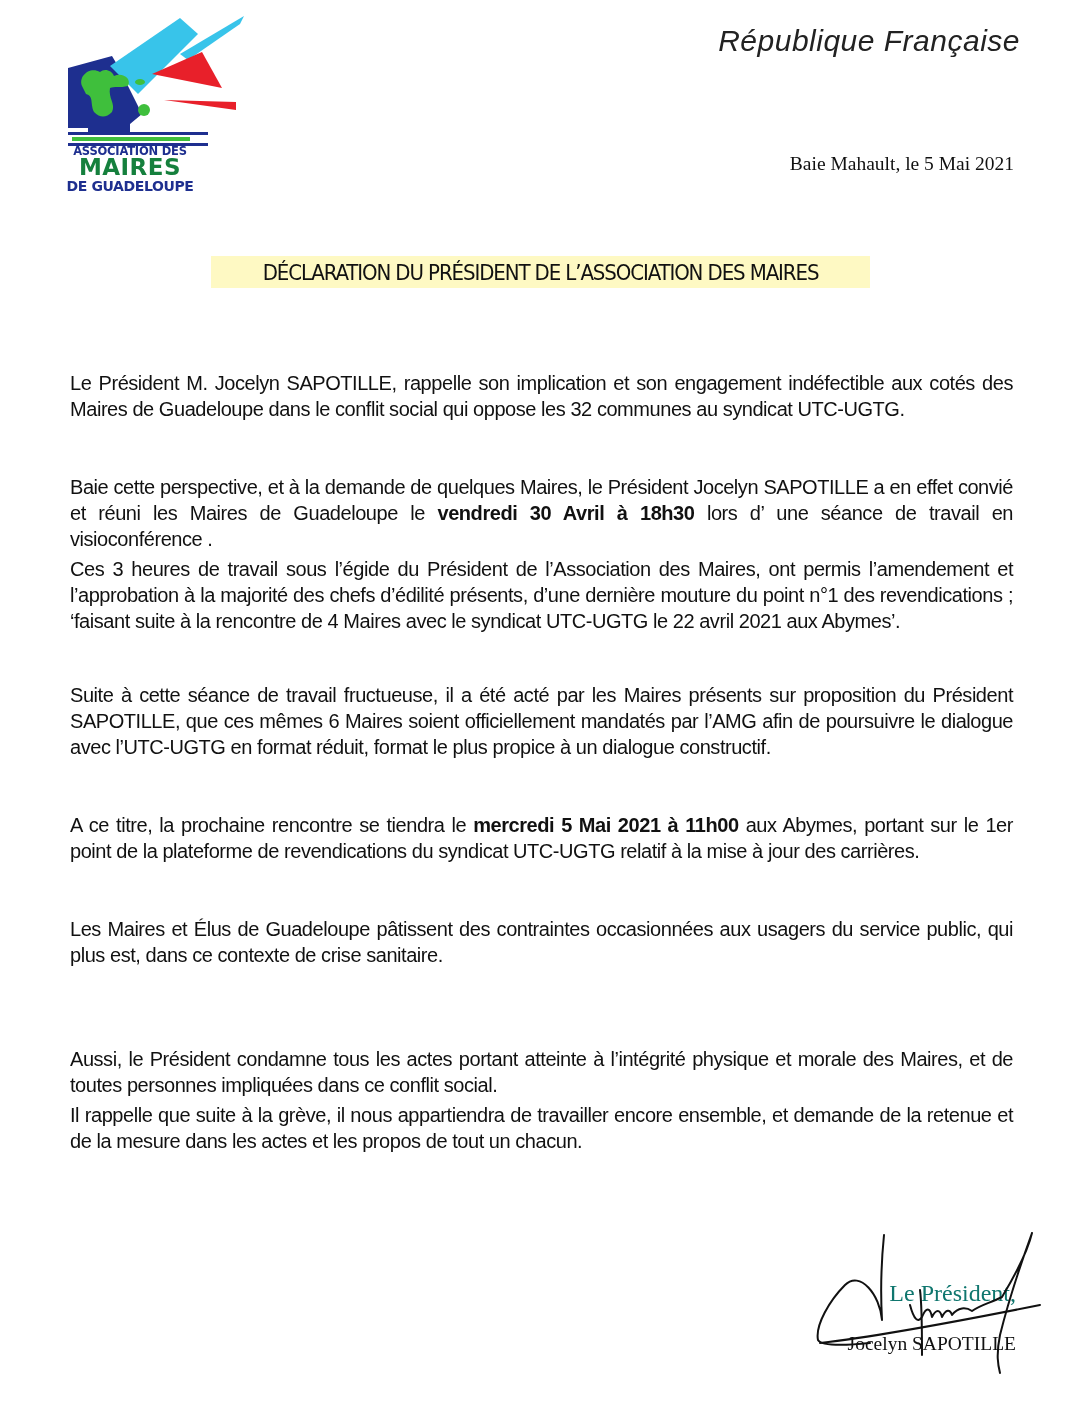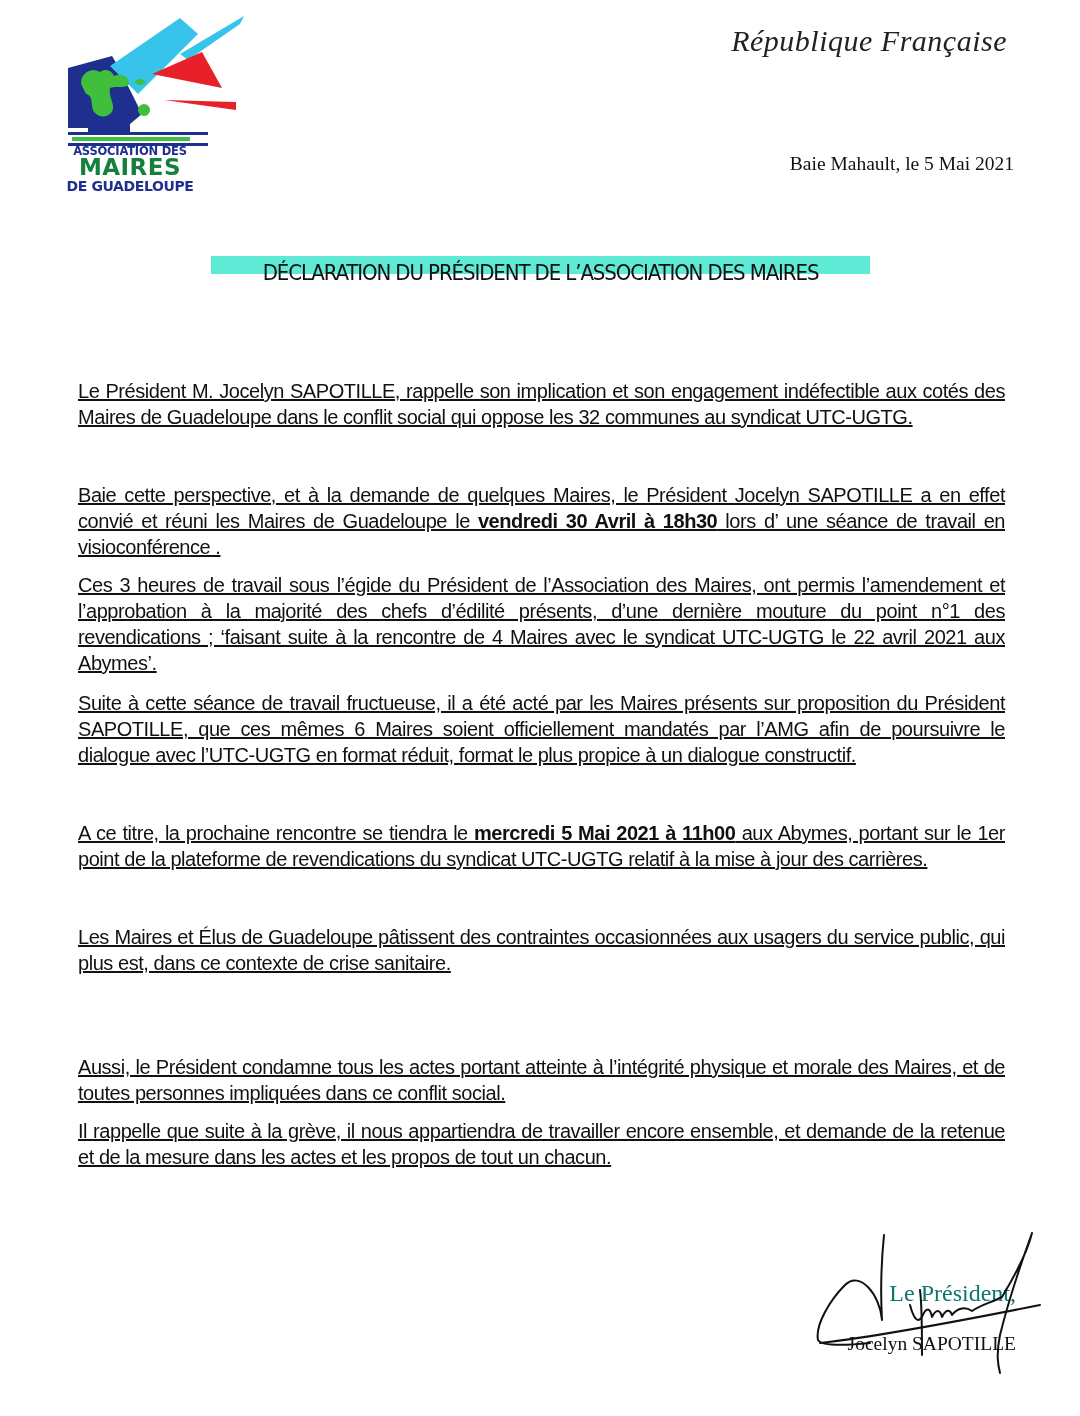--- a/index.html
+++ b/index.html
@@ -2,25 +2,25 @@
 <html><head>
 <meta charset="utf-8">
 <style>
   html, body { margin:0; padding:0; background:#ffffff; }
   body { width:1080px; height:1416px; position:relative; overflow:hidden; color:#111; }
   .logo { position:absolute; left:60px; top:6px; width:190px; height:190px; }
   .logo-text { position:absolute; left:60px; width:140px; text-align:center; font-family:"DejaVu Sans", sans-serif; font-weight:bold; line-height:1; }
   .lt1 { top:146px; font-size:11.5px; color:#1e2f8f; letter-spacing:-0.2px; }
   .lt2 { top:156px; font-size:23px; color:#15803d; letter-spacing:0.5px; }
   .lt3 { top:179px; font-size:14px; color:#1e2f8f; letter-spacing:-0.4px; }
-  .republique { position:absolute; right:73px; top:24px; font-family:Liberation Serif, serif; font-style:italic; font-size:30px; color:#222; letter-spacing:0.5px; }
+  .republique { position:absolute; right:60px; top:24px; font-family:Liberation Sans, sans-serif; font-style:italic; font-size:30px; color:#222; letter-spacing:0.5px; }
   .date-line { position:absolute; right:66px; top:153px; font-family:"Liberation Serif", serif; font-size:19.5px; color:#111; }
-  .title { position:absolute; left:211px; top:256px; width:659px; height:18px; background:#5eead4; font-family:"DejaVu Sans Condensed","DejaVu Sans", sans-serif; font-size:22px; line-height:33px; text-align:center; letter-spacing:-1.1px; color:#111; }
+  .title { position:absolute; left:211px; top:256px; width:659px; height:32px; background:#fef9c3; font-family:"DejaVu Sans Condensed","DejaVu Sans", sans-serif; font-size:22px; line-height:33px; text-align:center; letter-spacing:-1.1px; color:#111; }
   .body-text { position:absolute; left:66px; width:951px; font-family:"Liberation Sans", sans-serif; font-size:20px; line-height:26px; text-align:justify; color:#111; letter-spacing:-0.45px; }
-  .body-text p { margin:12px;text-decoration:underline; }
+  .body-text p { margin:4px; }
   .body-text b { font-weight:bold; }
   .p1 { top:366px; }
   .p2 { top:470px; }
   .p3 { top:678px; }
   .p4 { top:808px; }
   .p5 { top:912px; }
   .p6 { top:1042px; }
   .sig-title { position:absolute; right:64px; top:1280px; font-family:"Liberation Serif", serif; font-size:24px; color:#0f766e; }
   .sig-name { position:absolute; right:64px; top:1333px; font-family:"Liberation Serif", serif; font-size:19.5px; color:#111; }
   .signature { position:absolute; left:810px; top:1225px; width:240px; height:150px; }

